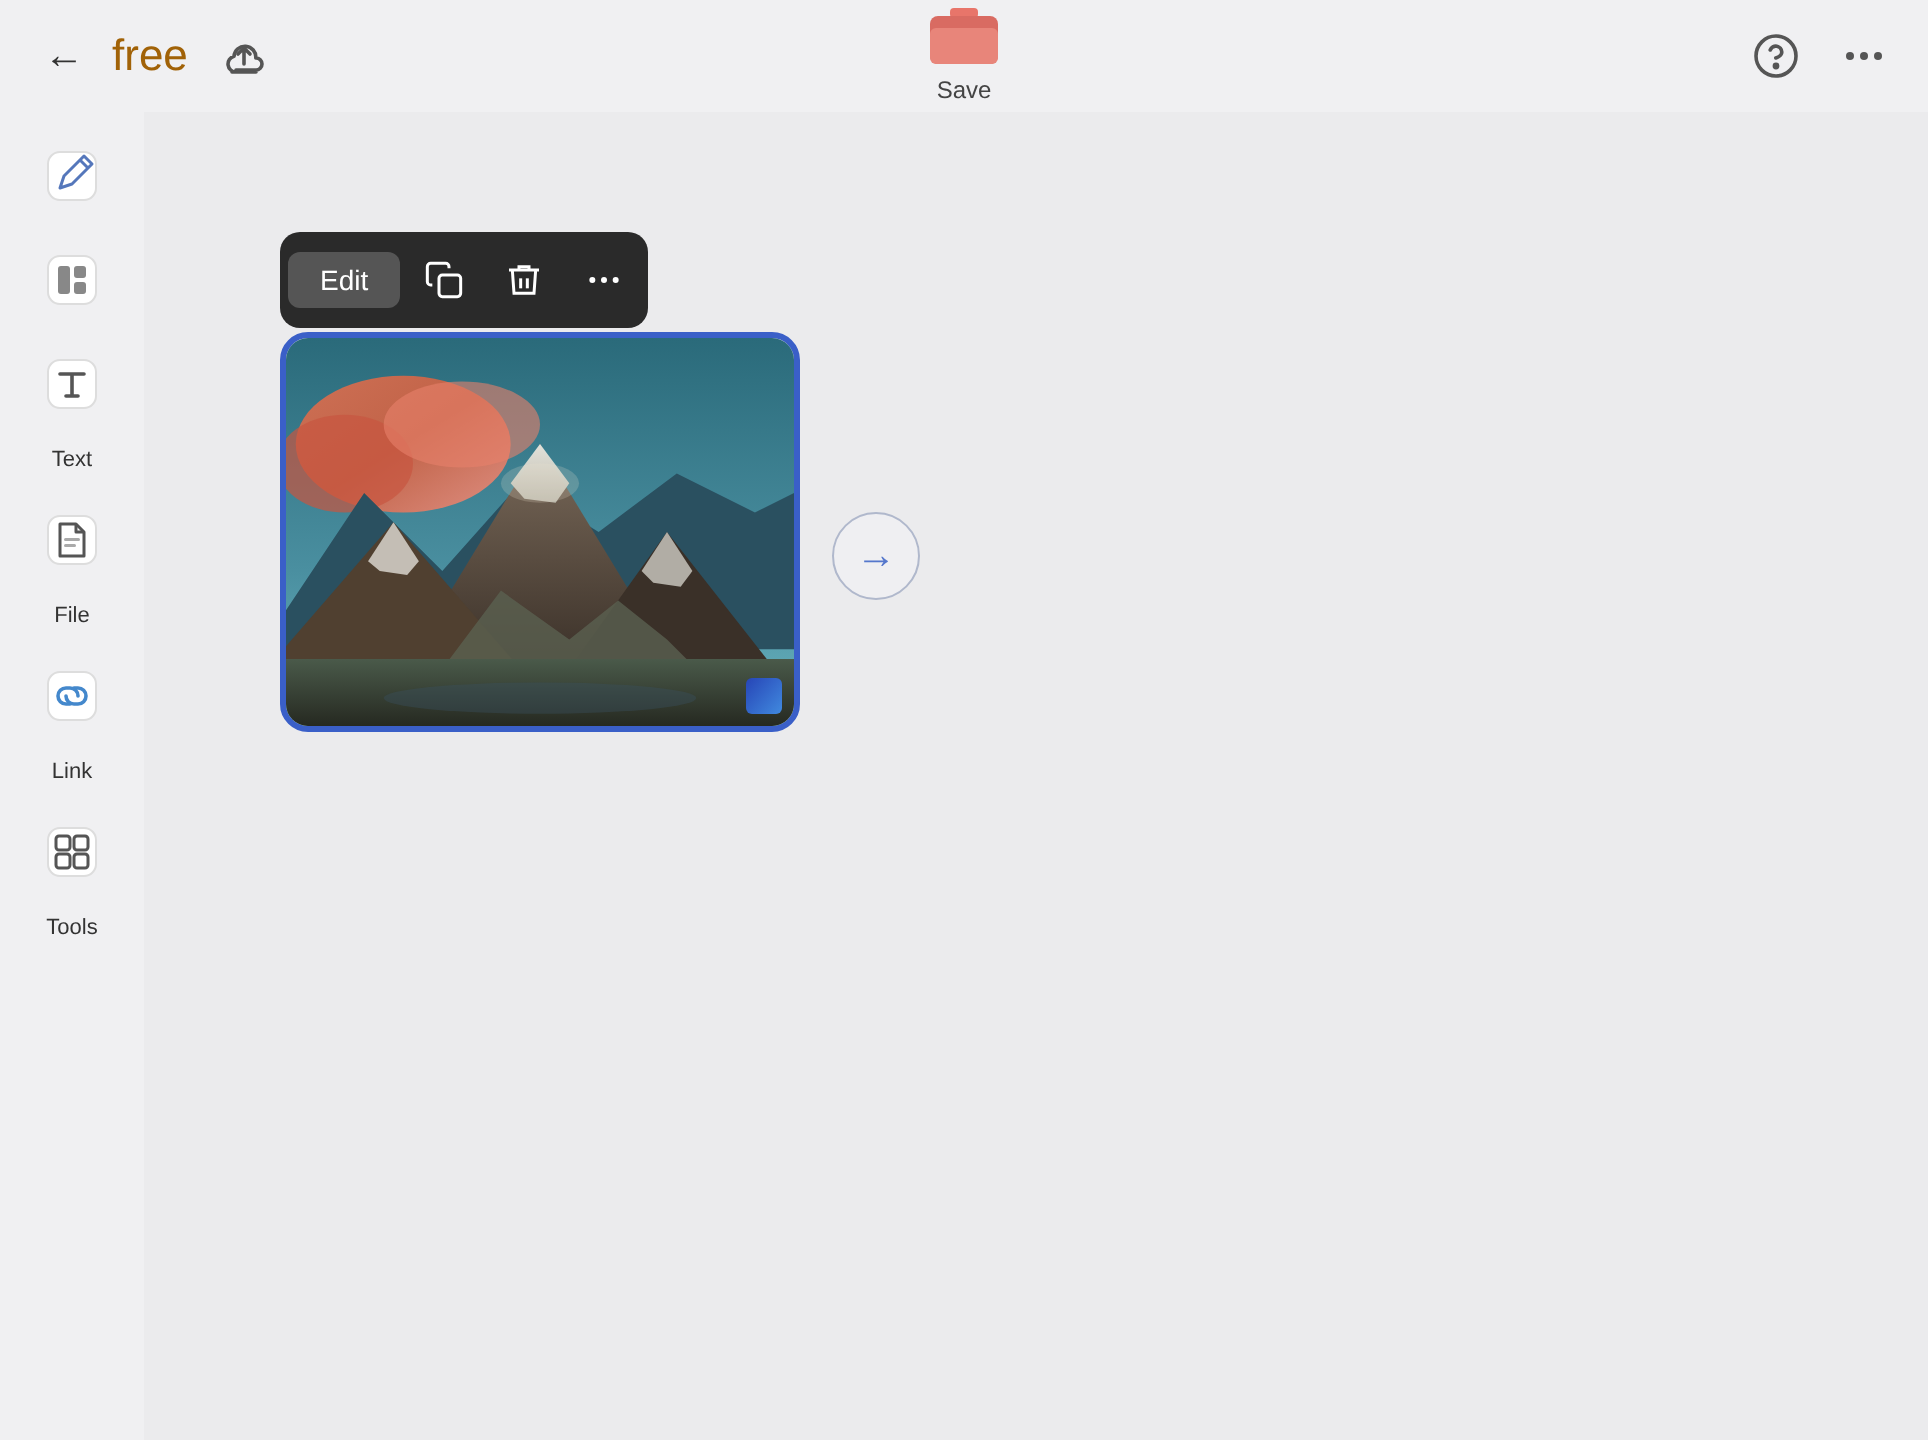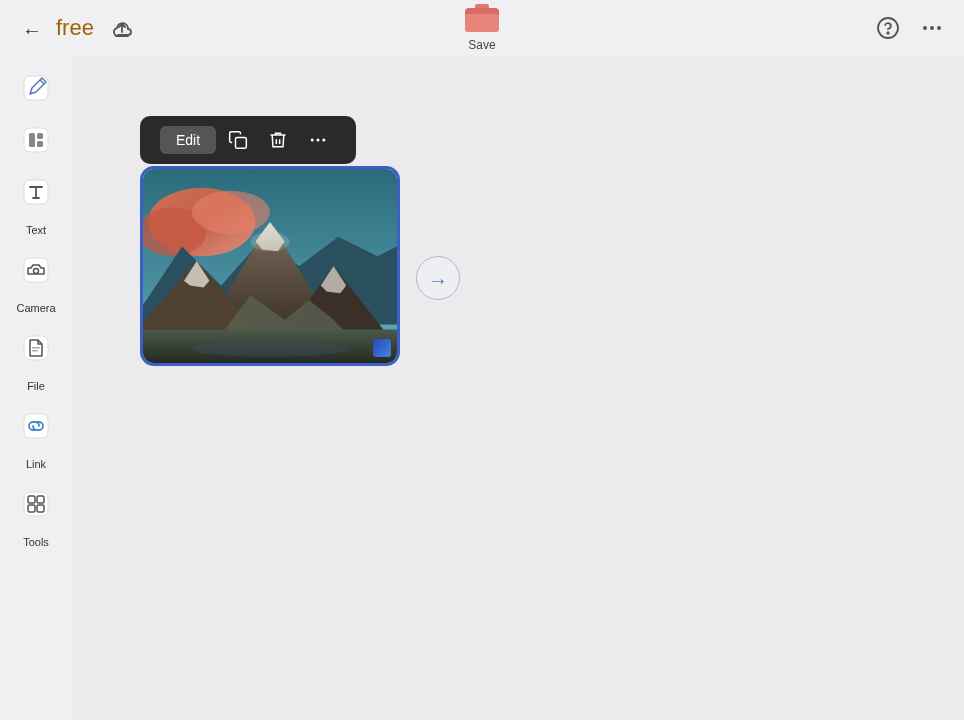--- a/index.html
+++ b/index.html
@@ -136,21 +136,21 @@
 
     
     .edit-toolbar {
       position: absolute;
       top: 60px;
       left: 68px;
       background: #2a2a2a;
       border-radius: 10px;
       display: flex;
       align-items: center;
-      padding: 6px 20px;
+      padding: 6px 4px;
       gap: 4px;
       z-index: 20;
     }
     .toolbar-edit-btn {
       background: #555;
       color: #fff;
       border: none;
       border-radius: 6px;
       padding: 6px 16px;
       font-size: 14px;
@@ -303,30 +303,20 @@
   <div class="sidebar-item">
     <div class="sidebar-icon">
       <svg width="32" height="32" viewBox="0 0 32 32" fill="none">
         <rect x="4" y="4" width="24" height="24" rx="6" fill="white" stroke="#ddd" stroke-width="1"></rect>
         <path d="M10 11h12M16 11v11M13 22h6" stroke="#555" stroke-width="1.8" stroke-linecap="round"></path>
       </svg>
     </div>
     <span class="sidebar-label">Text</span>
   </div>
 
-  <div class="sidebar-item">
-    <div class="sidebar-icon">
-      <svg width="32" height="32" viewBox="0 0 32 32" fill="none">
-        <rect x="4" y="4" width="24" height="24" rx="6" fill="white" stroke="#ddd" stroke-width="1"></rect>
-        <path d="M8 20V14h3l2-3h6l2 3h3v6H8z" stroke="#555" stroke-width="1.5" stroke-linejoin="round" fill="none"></path>
-        <circle cx="16" cy="17" r="2.5" stroke="#555" stroke-width="1.5"></circle>
-      </svg>
-    </div>
-    <span class="sidebar-label">Camera</span>
-  </div>
 
   <div class="sidebar-item">
     <div class="sidebar-icon">
       <svg width="32" height="32" viewBox="0 0 32 32" fill="none">
         <rect x="4" y="4" width="24" height="24" rx="6" fill="white" stroke="#ddd" stroke-width="1"></rect>
         <path d="M12 8h6l4 4v12H10V8h2z" stroke="#555" stroke-width="1.5" stroke-linejoin="round" fill="none"></path>
         <path d="M18 8v4h4" stroke="#555" stroke-width="1.5" stroke-linejoin="round"></path>
         <rect x="12" y="15" width="8" height="1.5" rx="0.75" fill="#aaa"></rect>
         <rect x="12" y="18" width="6" height="1.5" rx="0.75" fill="#aaa"></rect>
       </svg>

